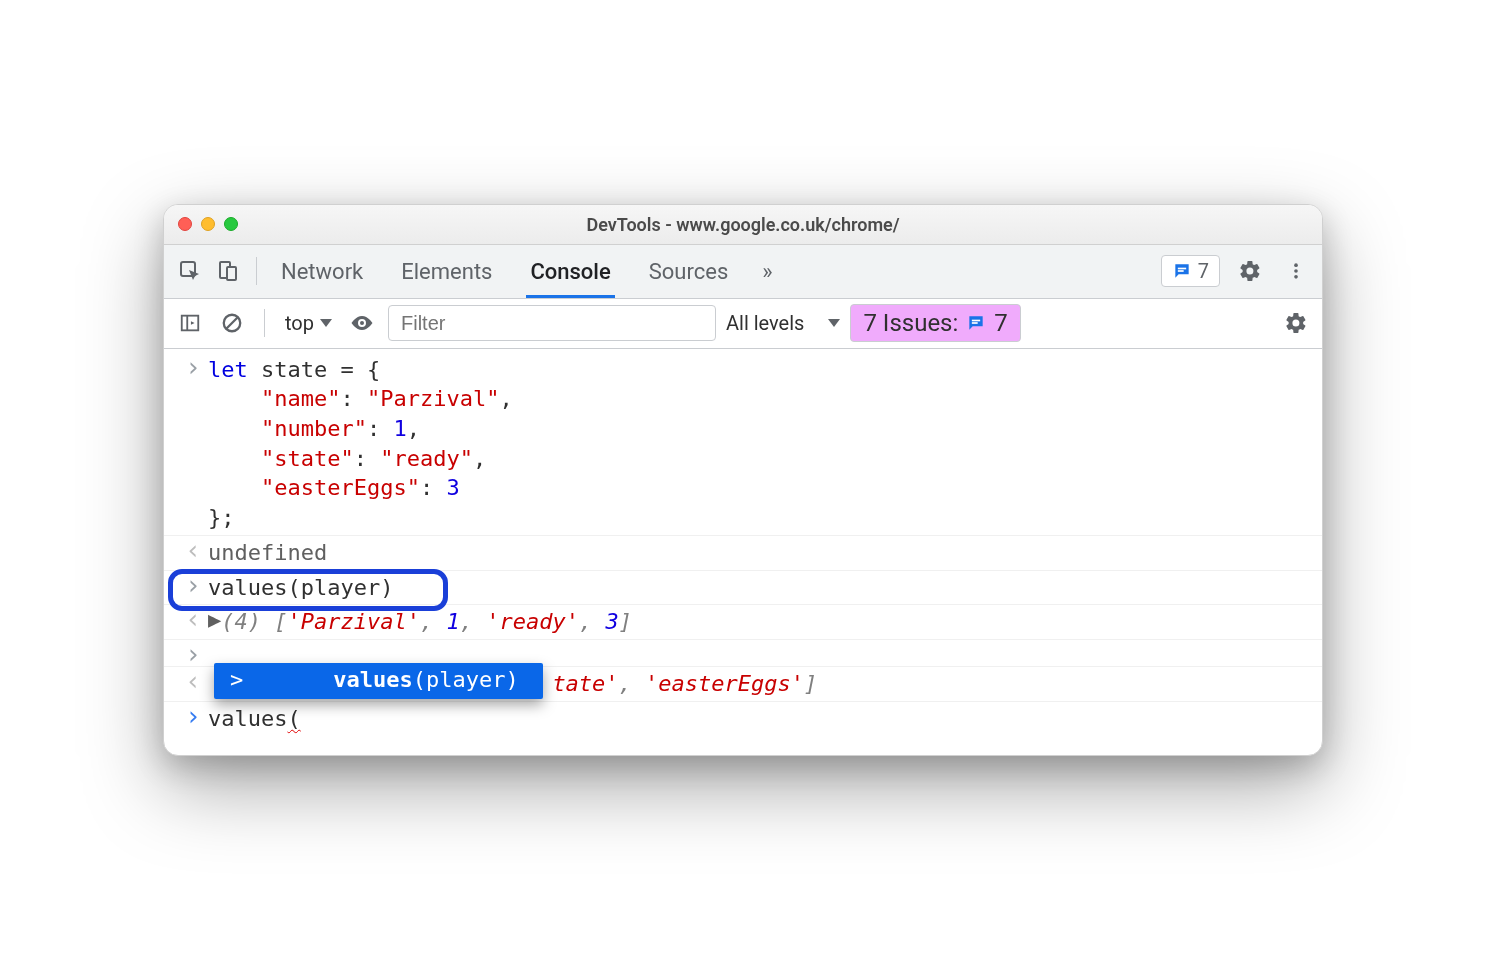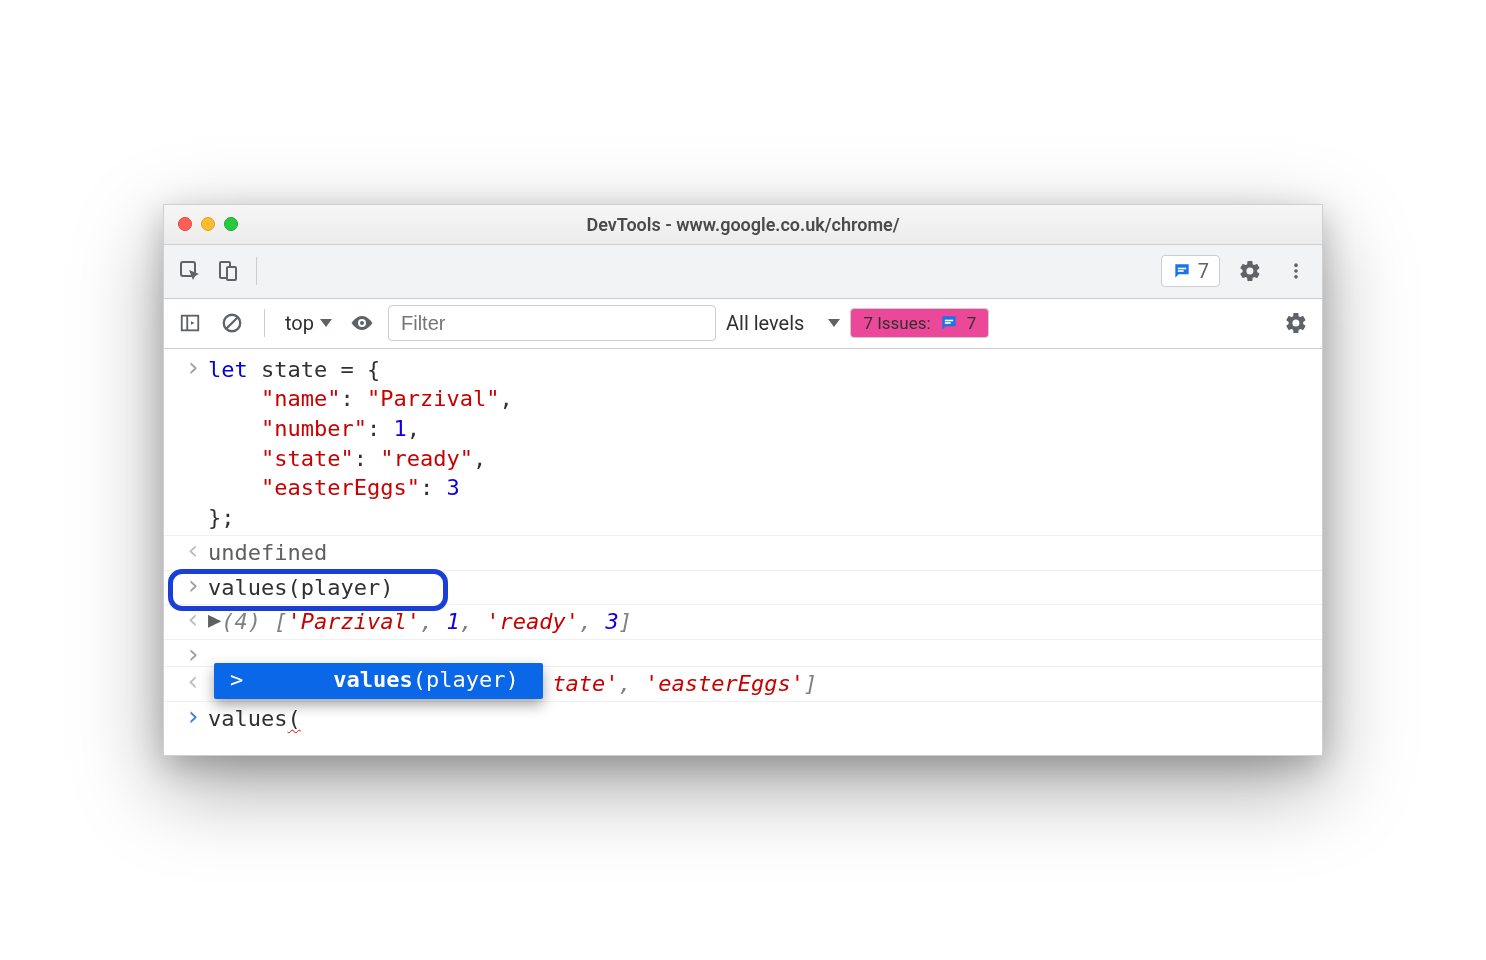--- a/index.html
+++ b/index.html
@@ -7,21 +7,21 @@
     background: #fff;
     font-family: -apple-system, BlinkMacSystemFont, "Segoe UI", Roboto, sans-serif;
     display: flex;
     align-items: center;
     justify-content: center;
     min-height: 100vh;
   }
   .window {
     width: 1160px;
     background: #fff;
-    border-radius: 0;
+    border-radius: 15px;
     box-shadow: 0 30px 80px rgba(0,0,0,0.35), 0 10px 30px rgba(0,0,0,0.2);
     overflow: hidden;
     border: 1px solid #d0d0d0;
   }
   .titlebar {
     height: 40px;
     background: linear-gradient(#f6f6f6,#ececec);
     border-bottom: 1px solid #d0d0d0;
     display: flex;
     align-items: center;
@@ -65,21 +65,21 @@
     padding:0 4px;
   }
   .tri-down { width:0;height:0;border-left:6px solid transparent;border-right:6px solid transparent;border-top:8px solid #5f6368; }
   .filter-input {
     border:1px solid #cacdd1; border-radius:4px; height:36px; width:328px;
     padding:0 12px; font-size:20px; color:#5f6368; background:#fff;
   }
   .levels { font-size:20px; color:#303030; display:flex; align-items:center; gap:24px; }
   .issues-btn {
     border:1px solid #cacdd1; border-radius:4px; padding:4px 12px;
-    display:flex; align-items:center; gap:8px; font-size:17px; color:#303030; background:#ec4899;
+    display:flex; align-items:center; gap:8px; font-size:24px; color:#303030; background:#f0abfc;
   }
   .console-body {
     font-family: Menlo, "SF Mono", Monaco, Consolas, monospace;
     font-size: 22px;
     line-height: 1.35;
     padding-bottom: 20px;
   }
   .row { display:flex; padding: 2px 10px 2px 14px; border-top:1px solid #f0f0f0; }
   .row:first-child { border-top:none; padding-top:6px;}
   .gutter { width:30px; flex-shrink:0; color:#9aa0a6; display:flex; justify-content:center; padding-top:2px;}
@@ -147,20 +147,27 @@
           <path d="M11 11 L21 15 L17 17 L15 21 Z" fill="currentColor" stroke="none"></path>
         </svg>
     </div>
     <div class="tb-icon">
       <svg width="24" height="24" viewBox="0 0 24 24" fill="none" stroke="currentColor" stroke-width="2">
           <rect x="4" y="3" width="10" height="16" rx="1"></rect>
           <rect x="11" y="8" width="9" height="13" rx="1" fill="#f1f3f4"></rect>
         </svg>
     </div>
     <div class="vsep"></div>
+    <div class="tabs">
+      <div class="tab">Network</div>
+      <div class="tab">Elements</div>
+      <div class="tab active">Console</div>
+      <div class="tab">Sources</div>
+      <div class="more-chev">»</div>
+    </div>
     <div class="right-tools">
       <div class="badge">
         <svg width="20" height="20" viewBox="0 0 24 24" fill="#1a73e8">
             <path d="M4 4h16v12H8l-4 4V4z"></path>
             <rect x="7" y="8" width="10" height="2" fill="#fff"></rect>
             <rect x="7" y="11" width="7" height="2" fill="#fff"></rect>
           </svg>
         <span>7</span>
       </div>
       <div class="tb-icon">

